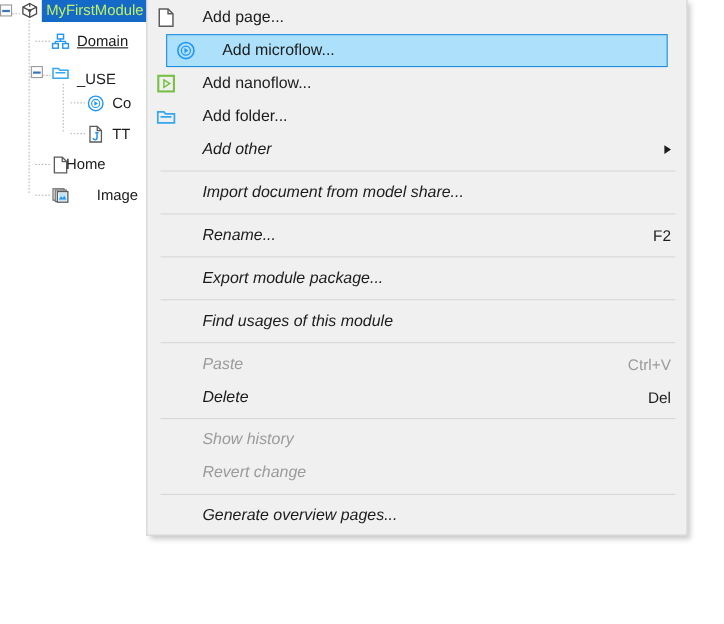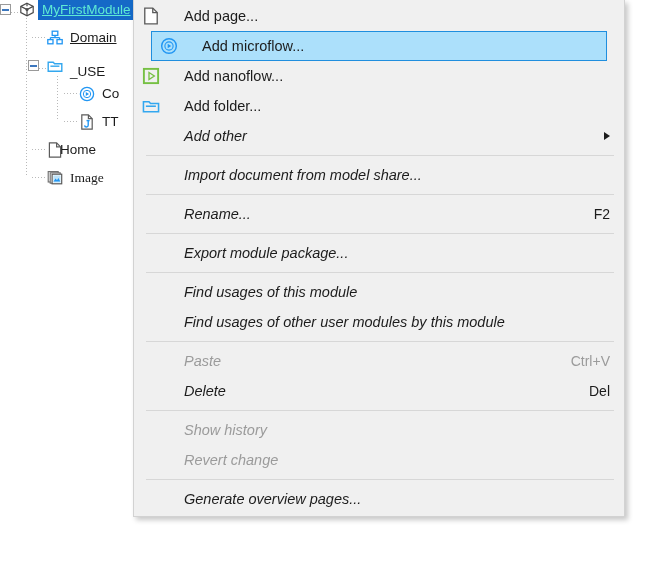--- a/index.html
+++ b/index.html
@@ -36,24 +36,23 @@
     white-space: nowrap;
   }
   .tree-label {
     font-size: 13.5px;
     color: #1b1b1b;
     padding-left: 4px;
     line-height: 20px;
   }
   .tree-row.selected .tree-label {
     background: #1569c7;
-    color: #5eead4;
+    color: #bef264;
     padding-left: 4px;
     padding-right: 4px;
-    text-decoration: underline;
   }
   .expander {
     width: 11px;
     height: 11px;
     border: 1px solid #9a9a9a;
     background: #fdfdfd;
     position: relative;
     box-sizing: border-box;
     flex: none;
   }
@@ -264,21 +263,21 @@
       </div>
       <span class="ticon" style="position: absolute; left: 46px; top: 1px;">
         <svg width="18" height="18" viewBox="0 0 18 18">
           <rect x="2.2" y="2.6" width="10" height="10.4" fill="#ffffff" stroke="#6b6b6b" stroke-width="1.1"></rect>
           <rect x="4.2" y="3.8" width="10" height="10.4" fill="#ffffff" stroke="#6b6b6b" stroke-width="1.1"></rect>
           <rect x="6.1" y="5.2" width="9.6" height="9.6" fill="#ffffff" stroke="#5b5b5b" stroke-width="1.2"></rect>
           <rect x="7.3" y="6.4" width="7.2" height="7.2" fill="#bfe3f7"></rect>
           <path d="M7.5 12.4 L9.6 9.4 L11 11.2 L12.4 9 L14.3 12.4 Z" fill="#2196f3"></path>
         </svg>
       </span>
-      <span class="tree-label" style="position: absolute; left: 66px; font-family: Liberation Serif, serif;">Image</span>
+      <span class="tree-label" style="position: absolute; left: 84px;">Image</span>
     </div>
   </div>
 
 <div id="ctxmenu">
     <div class="mi">
       <span class="micon">
         <svg width="20" height="20" viewBox="0 0 18 18">
           <path d="M3.4 1.9 L10.6 1.9 L14.6 5.9 L14.6 16.1 L3.4 16.1 Z" fill="#ffffff" stroke="#5b5b5b" stroke-width="1.2"></path>
           <path d="M10.6 1.9 L10.6 5.9 L14.6 5.9" fill="none" stroke="#5b5b5b" stroke-width="1.2"></path>
         </svg>
@@ -329,23 +328,20 @@
       <span class="mshort">F2</span>
     </div>
     <div class="msep"></div>
     <div class="mi noicon">
       <span class="mlabel">Export module package...</span>
     </div>
     <div class="msep"></div>
     <div class="mi noicon">
       <span class="mlabel">Find usages of this module</span>
     </div>
-    <div class="mi noicon">
-      <span class="mlabel">Find usages of other user modules by this module</span>
-    </div>
     <div class="msep"></div>
     <div class="mi disabled noicon">
       <span class="mlabel">Paste</span>
       <span class="mshort">Ctrl+V</span>
     </div>
     <div class="mi noicon">
       <span class="mlabel">Delete</span>
       <span class="mshort">Del</span>
     </div>
     <div class="msep"></div>

